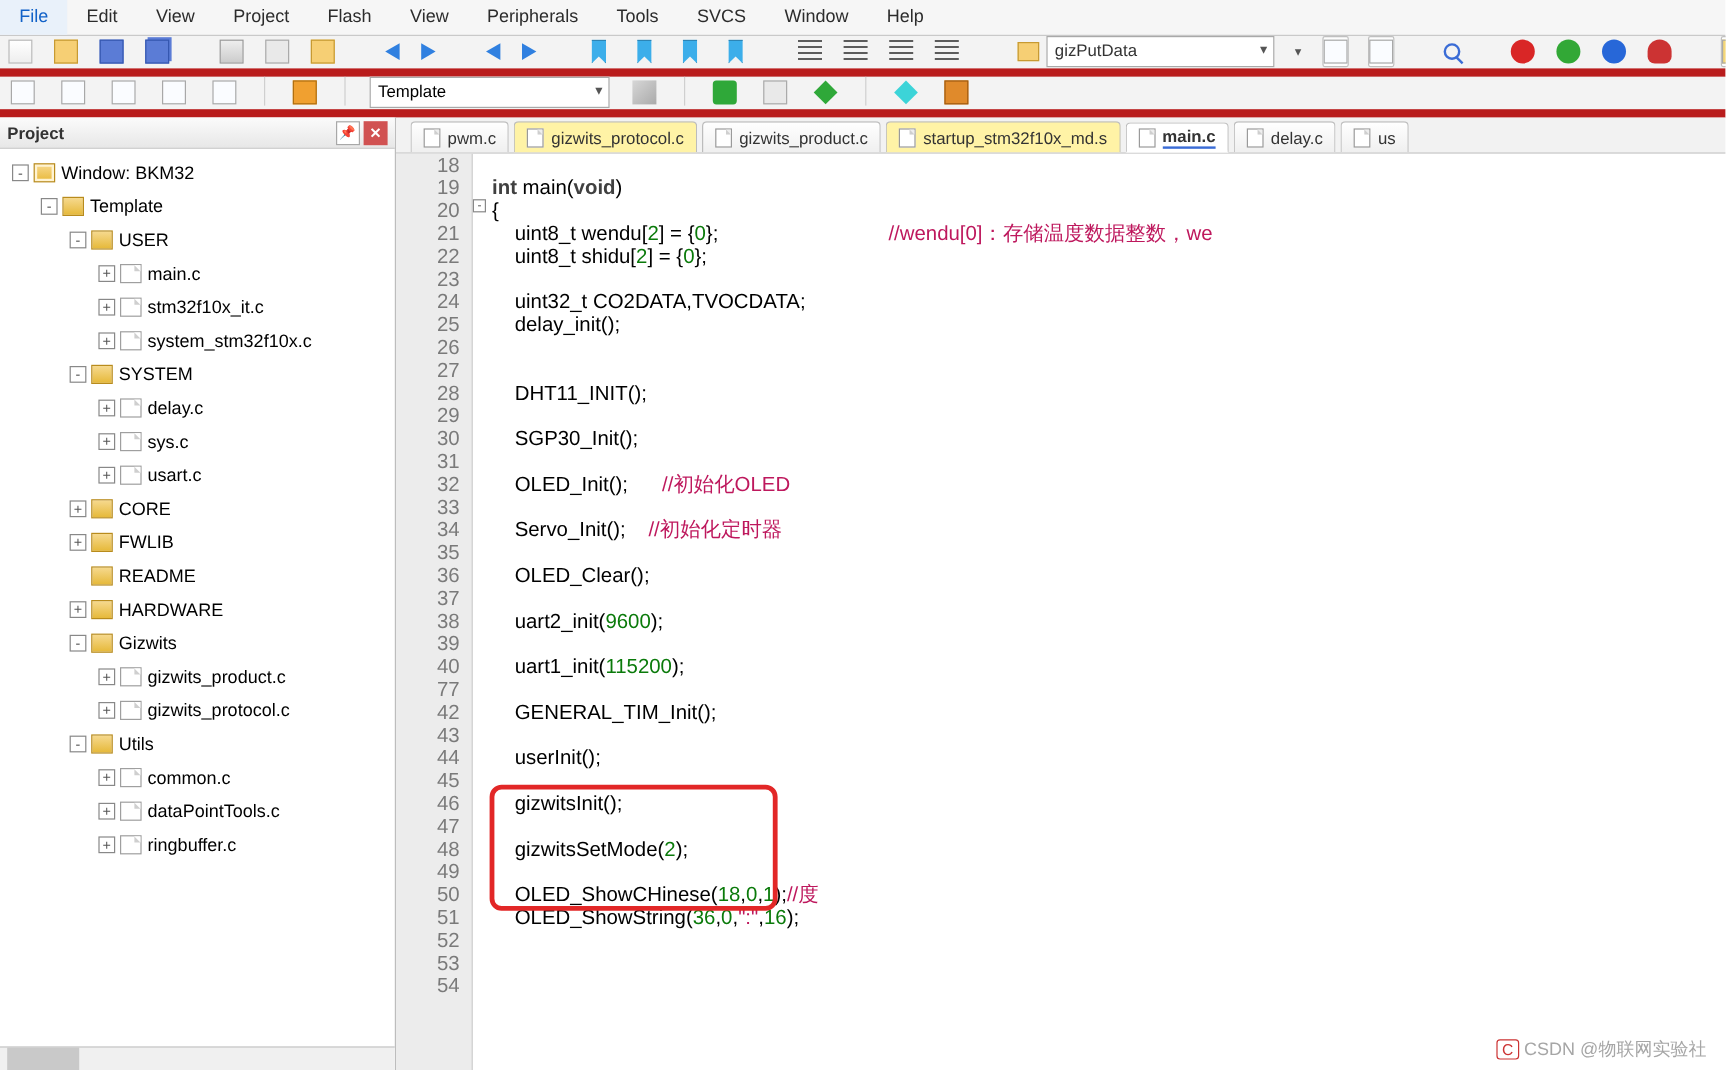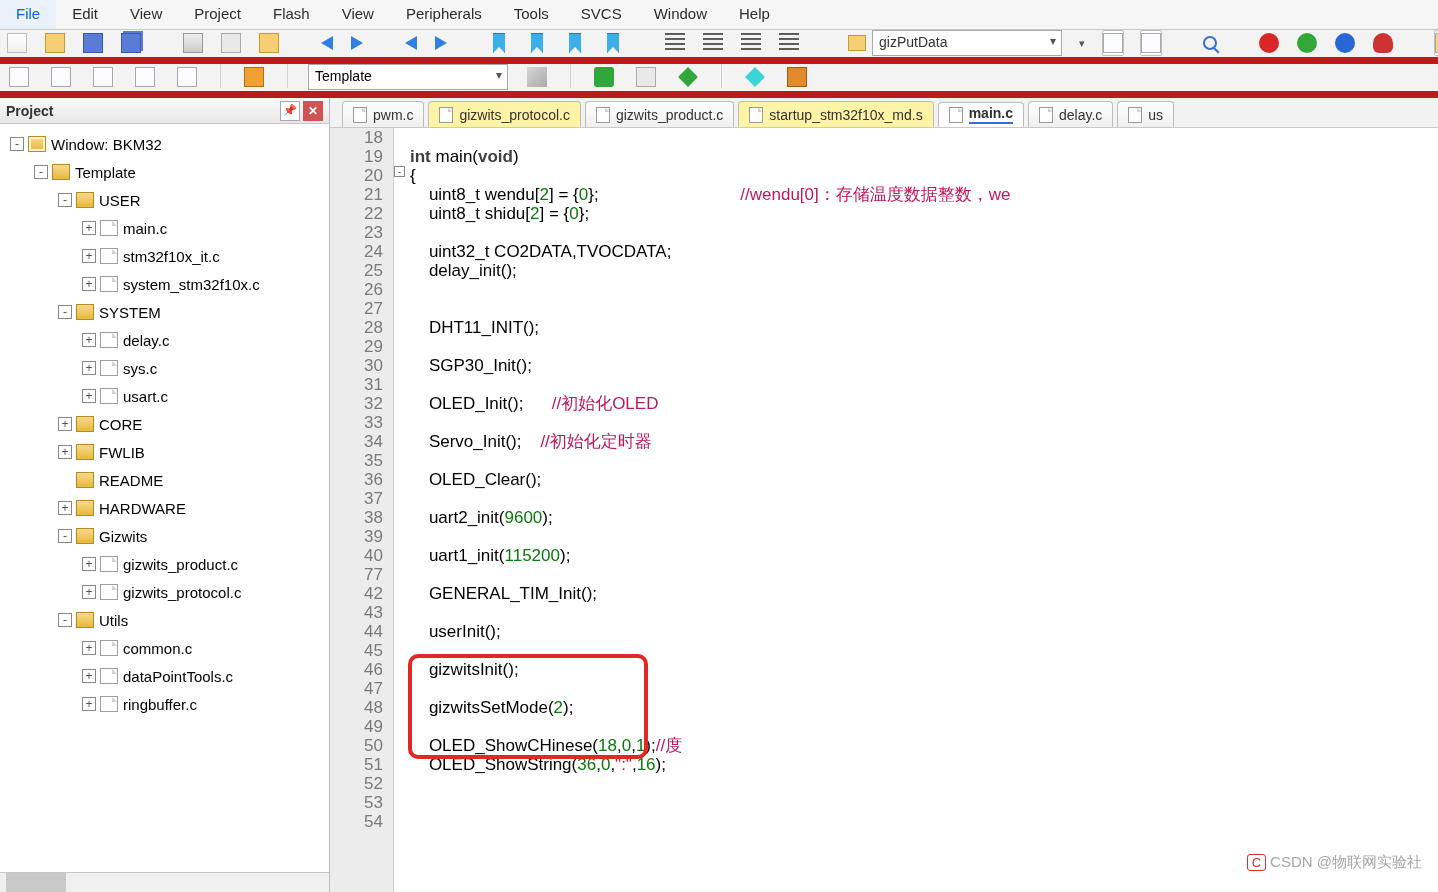--- a/index.html
+++ b/index.html
@@ -84,21 +84,21 @@
     .gutter div{height:19px;padding-right:10px;}
     .foldcol{position:absolute;left:64px;top:0;bottom:0;width:14px;}
     .foldcol .fm{position:absolute;left:0;width:11px;height:11px;border:1px solid #888;background:#fff;font-size:10px;line-height:9px;text-align:center;color:#555;}
     .src{position:absolute;left:80px;right:0;top:0;bottom:0;color:#000;}
     .src .ln{height:19px;white-space:pre;}
     .kw{color:#404040;font-weight:600;}
     .num{color:#0a7a0a;}
     .cm{color:#be185d;}
     .hlbox{position:absolute;border:4px solid #e22727;border-radius:10px;pointer-events:none;}
 
-    .watermark{position:fixed;bottom:20px;right:16px;color:#a6a6a6;font-size:15px;font-family:Arial;}
+    .watermark{position:fixed;bottom:8px;right:16px;color:#a6a6a6;font-size:15px;font-family:Arial;}
     .watermark .logo{font-size:13px;border:1px solid #c33;color:#c33;border-radius:3px;padding:0 4px;margin-right:4px;}
   </style>
 </head>
 <body>
 
 <div class="menubar">
   <div class="item sel">File</div>
   <div class="item">Edit</div>
   <div class="item">View</div>
   <div class="item">Project</div>

